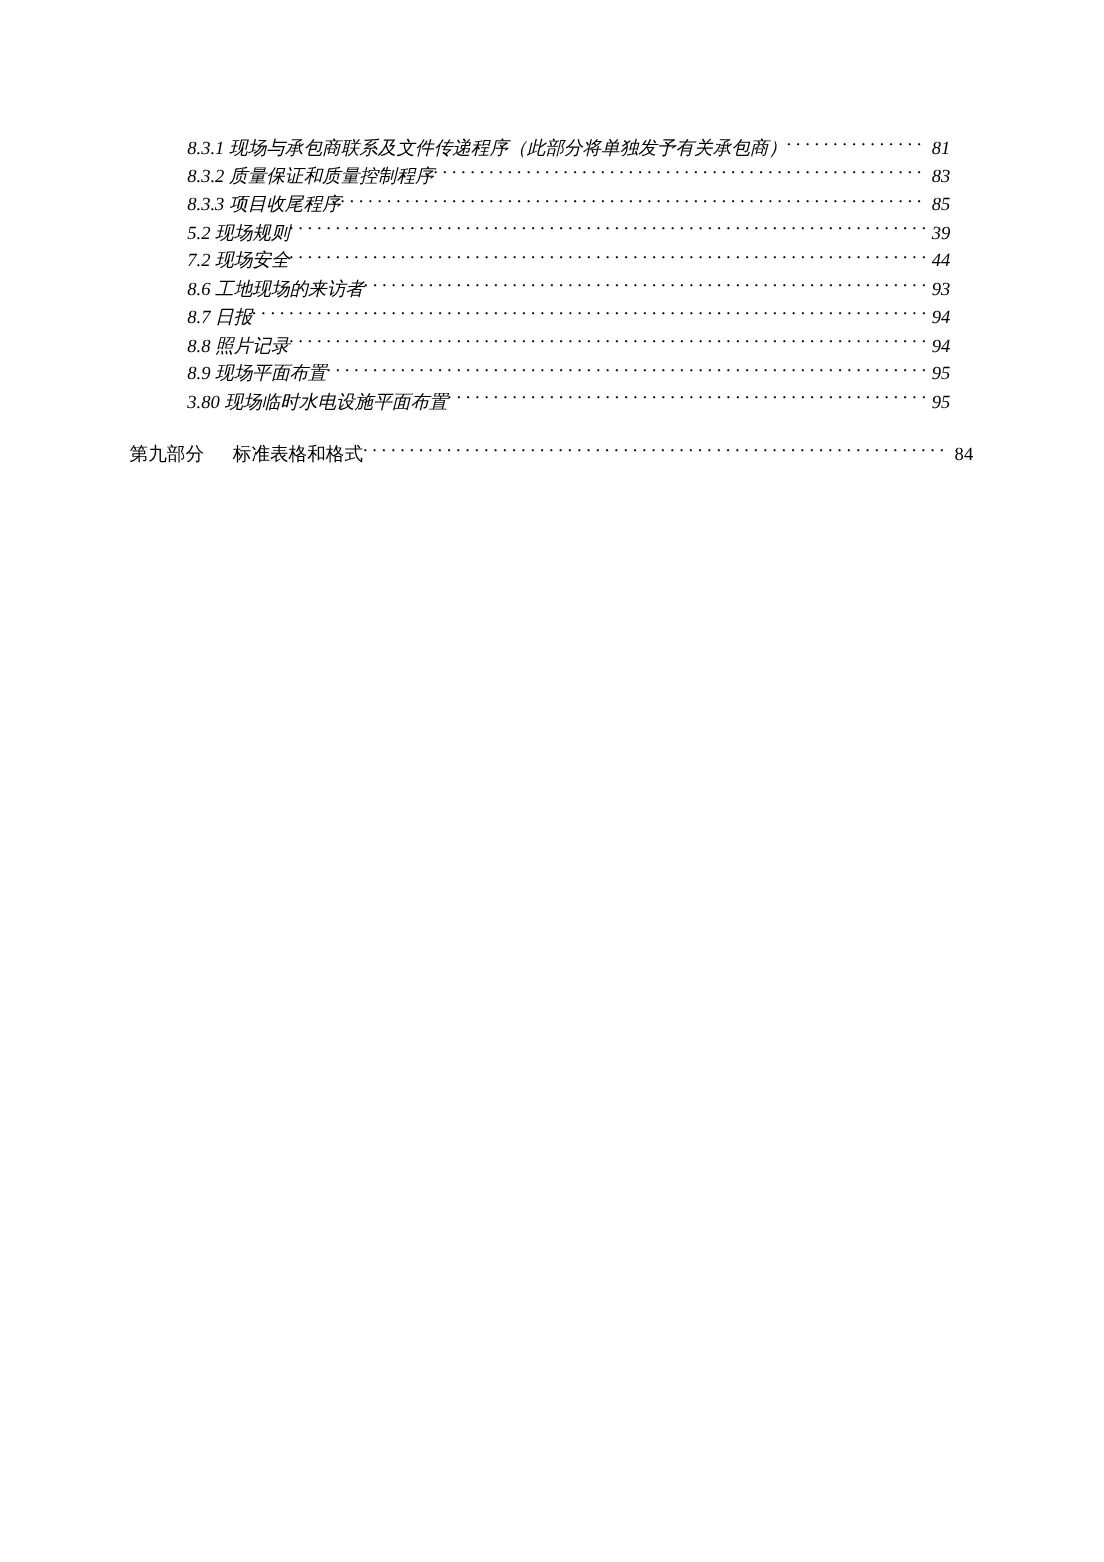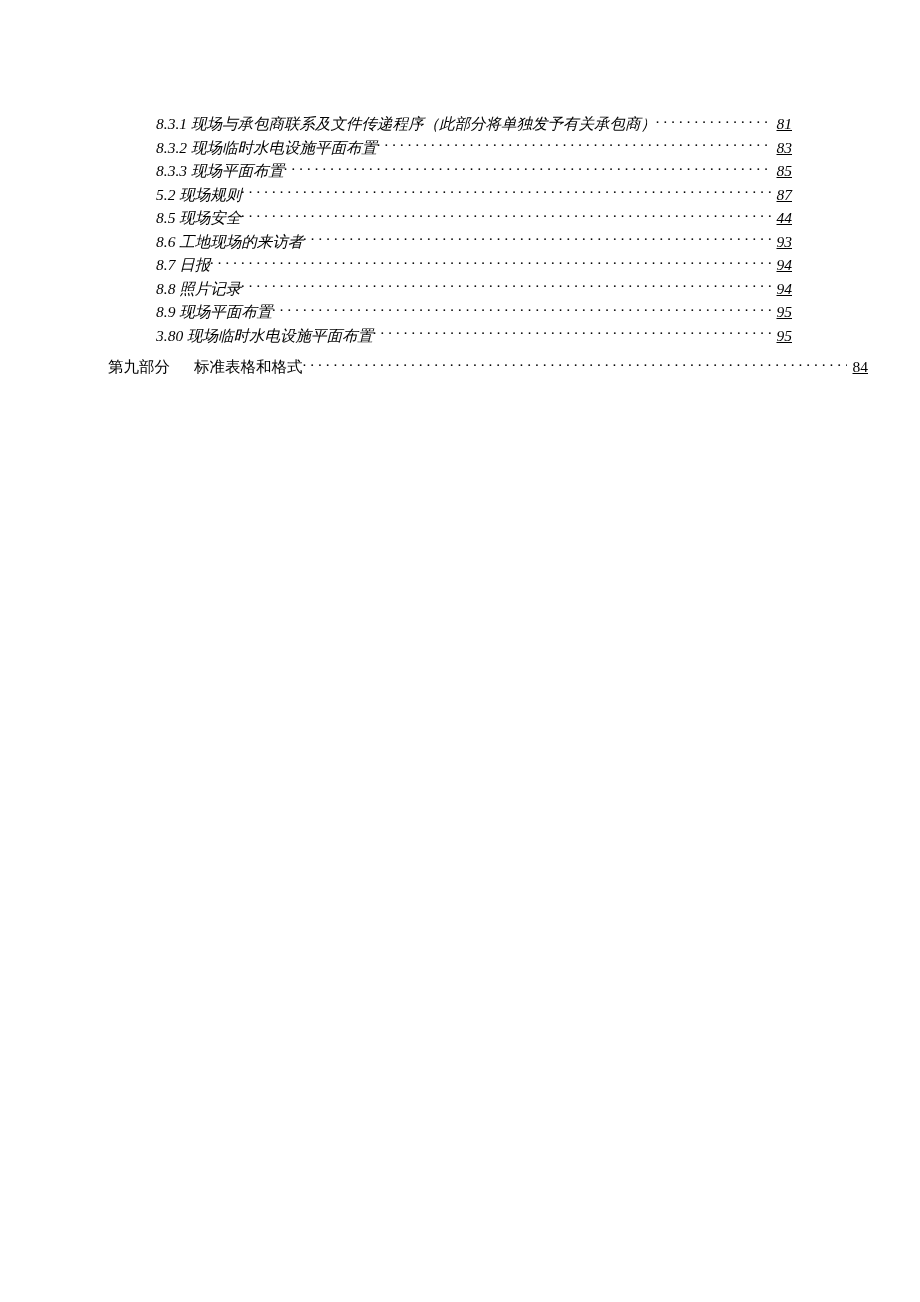--- a/index.html
+++ b/index.html
@@ -21,74 +21,73 @@
       font-size: 15.5px;
       line-height: 23.5px;
     }
     .sub-line {
       padding-left: 156px;
       padding-right: 128px;
       font-style: italic;
     }
     .section-line {
       padding-left: 108px;
-      padding-right: 52px;
+      padding-right: 109px;
       font-style: normal;
-      margin-top: 8px;
+      margin-top: 20px;
     }
     .label { flex-shrink: 0; }
     .leader {
       flex-grow: 1;
       overflow: hidden;
       position: relative;
       height: 1em;
     }
     .leader::after {
       content: ". . . . . . . . . . . . . . . . . . . . . . . . . . . . . . . . . . . . . . . . . . . . . . . . . . . . . . . . . . . . . . . . . . . . . . . . . . . . . . . . . . . . . . . . . . . . . . . . . . . . . . . . . . . . . . . . . . . . . . . . . . . . . . . . . . . . . . . . . . . . . . . . . . . . . . . . . . . . . . . . . . . . . . . . . . . . . . . . . . . .";
       position: absolute;
       left: 0;
       bottom: 0;
       white-space: nowrap;
       letter-spacing: 0px;
     }
     .pg {
       flex-shrink: 0;
       padding-left: 6px;
       text-align: right;
-      text-decoration: underline;
     }
     .gap { display: inline-block; width: 24px; }
   </style>
 </head>
 <body>
 
 <div class="toc-container">
 
   <div class="toc-line sub-line">
     <span class="label">8.3.1 现场与承包商联系及文件传递程序（此部分将单独发予有关承包商）</span>
     <span class="leader"></span>
     <span class="pg">81</span>
   </div>
   <div class="toc-line sub-line">
-    <span class="label">8.3.2 现场临时水电设施平面布置</span>
+    <span class="label">8.3.2 质量保证和质量控制程序</span>
     <span class="leader"></span>
     <span class="pg">83</span>
   </div>
   <div class="toc-line sub-line">
-    <span class="label">8.3.3 现场平面布置</span>
+    <span class="label">8.3.3 项目收尾程序</span>
     <span class="leader"></span>
     <span class="pg">85</span>
   </div>
   <div class="toc-line sub-line">
     <span class="label">5.2 现场规则</span>
     <span class="leader"></span>
-    <span class="pg">87</span>
+    <span class="pg">39</span>
   </div>
   <div class="toc-line sub-line">
-    <span class="label">8.5 现场安全</span>
+    <span class="label">7.2 现场安全</span>
     <span class="leader"></span>
     <span class="pg">44</span>
   </div>
   <div class="toc-line sub-line">
     <span class="label">8.6 工地现场的来访者</span>
     <span class="leader"></span>
     <span class="pg">93</span>
   </div>
   <div class="toc-line sub-line">
     <span class="label">8.7 日报</span>

